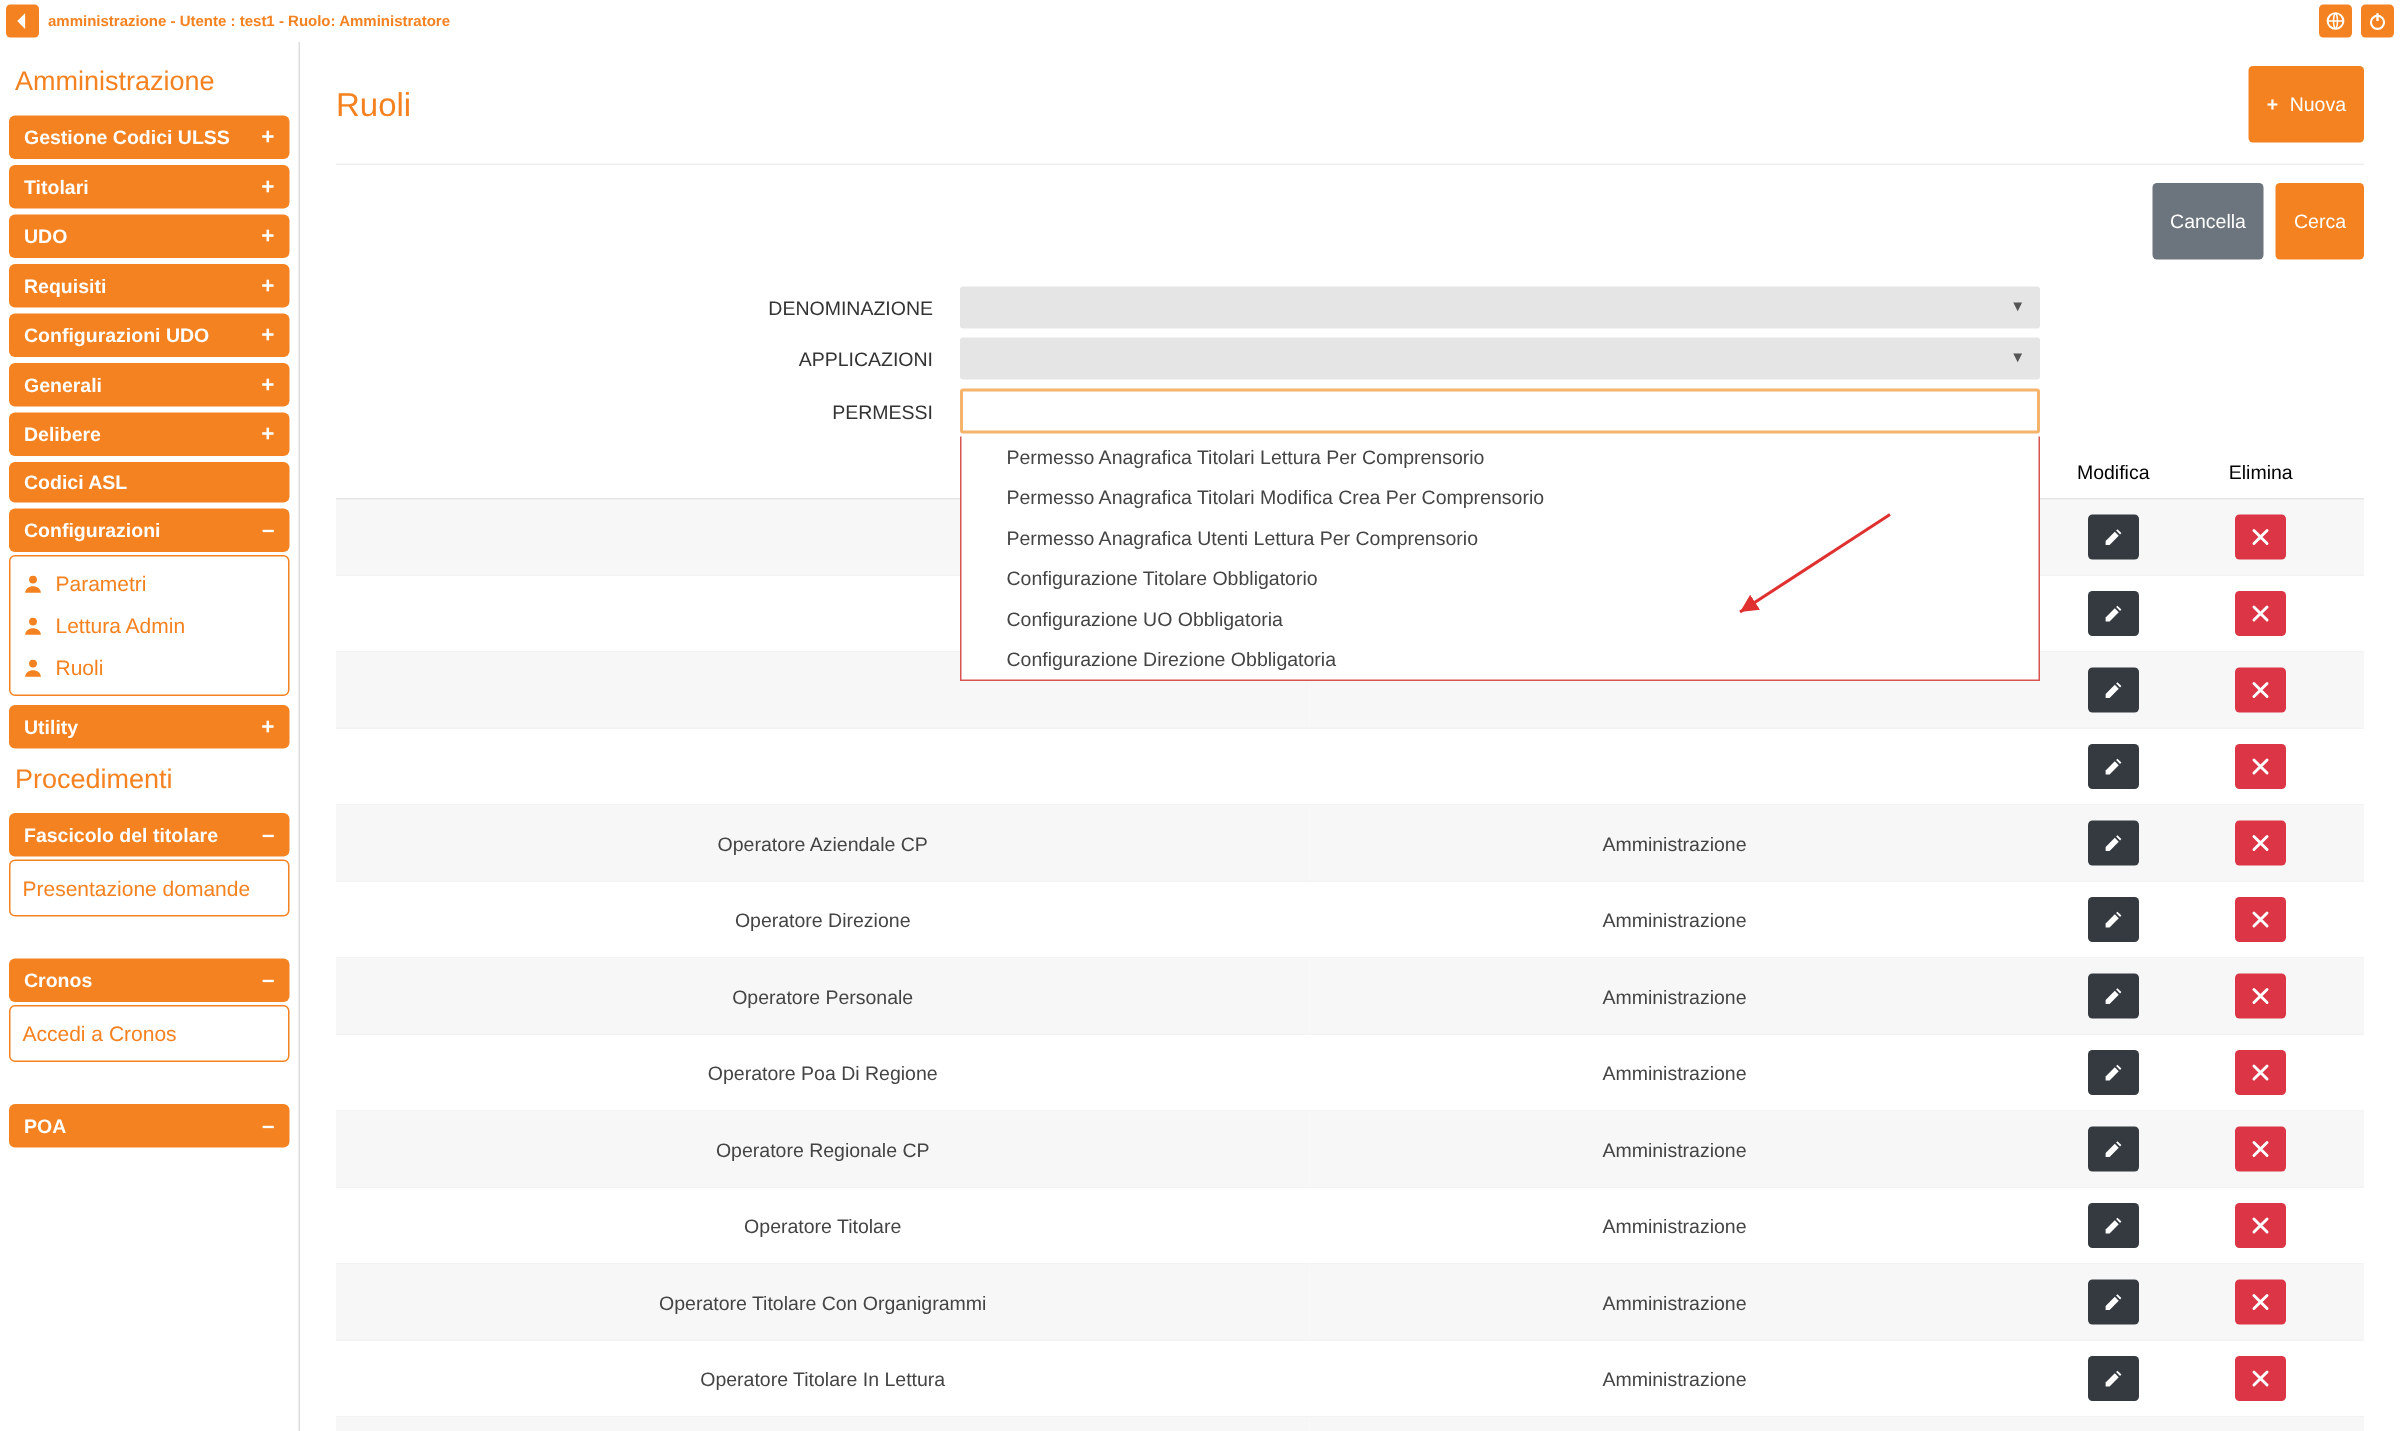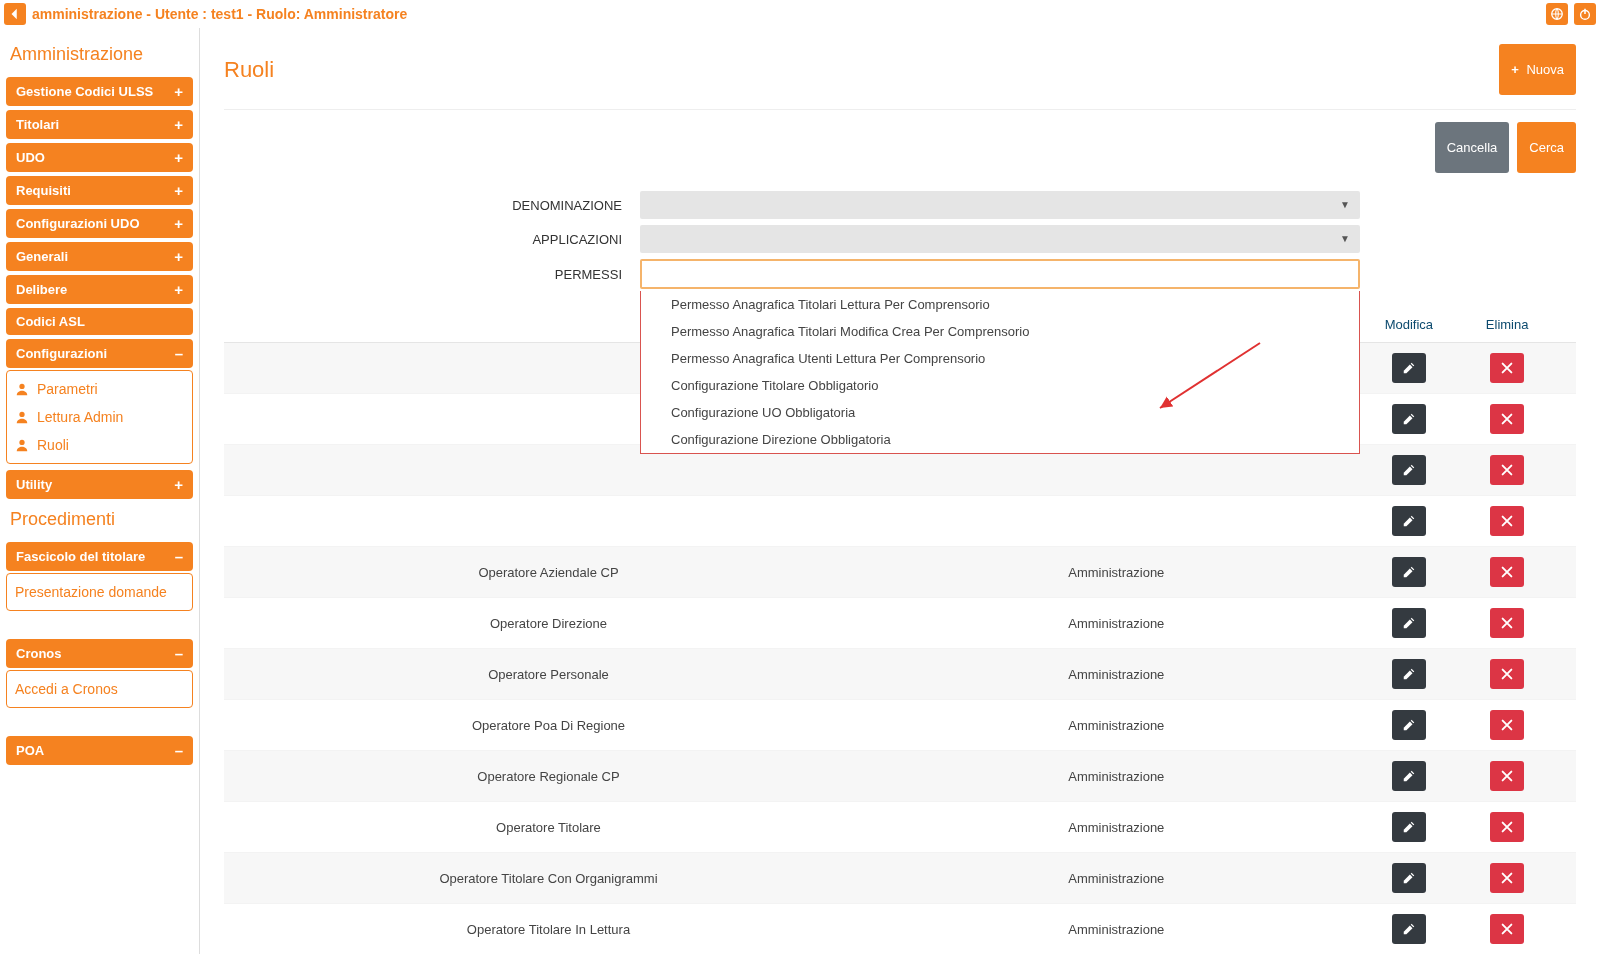--- a/index.html
+++ b/index.html
@@ -1,21 +1,21 @@
 <!DOCTYPE html>
 <html><head>
 <meta charset="utf-8">
 <style>
   * { box-sizing: border-box; }
   html, body { margin:0; padding:0; font-family: Arial, Helvetica, sans-serif; font-size:13px; color:#333; background:#fff; }
 
   
   .topbar { height:28px; background:#fff; display:flex; align-items:center; padding:0 4px; }
   .topbar .back-btn { width:22px; height:22px; background:#f58220; color:#fff; border-radius:3px; display:flex; align-items:center; justify-content:center; font-weight:bold; cursor:pointer; margin-right:6px; }
-  .topbar .title { color:#f58220; font-weight:bold; font-size:14px; }
+  .topbar .title { color:#f58220; font-weight:bold; font-size:10px; }
   .topbar .spacer { flex:1; }
   .topbar .top-icon { width:22px; height:22px; background:#f58220; color:#fff; border-radius:3px; display:flex; align-items:center; justify-content:center; cursor:pointer; margin-left:6px; font-weight:bold; }
 
   
   .layout { display:flex; height:calc(954px - 28px); }
   .sidebar { width:200px; border-right:1px solid #ddd; padding:6px; overflow:auto; position:relative; }
   .main { flex:1; padding:10px 24px; overflow:auto; position:relative; }
 
   .sidebar h2 { font-size:18px; color:#f58220; font-weight:normal; margin:10px 0 12px 4px; }
   .menu-btn { display:flex; align-items:center; justify-content:space-between; background:#f58220; color:#fff; border-radius:4px; padding:6px 10px; margin:4px 0; cursor:pointer; font-size:13px; font-weight:bold; }
@@ -31,35 +31,35 @@
   .btn { border:none; border-radius:3px; padding:18px 12px; cursor:pointer; font-size:13px; }
   .btn-orange { background:#f58220; color:#fff; }
   .btn-grey { background:#6c757d; color:#fff; }
   .btn-dark { background:#343a40; color:#fff; width:34px; height:30px; display:inline-flex; align-items:center; justify-content:center; padding:0; }
   .btn-red { background:#dc3545; color:#fff; width:34px; height:30px; display:inline-flex; align-items:center; justify-content:center; padding:0; }
 
   hr.sep { border:none; border-top:1px solid #eee; margin:0 0 12px 0; }
 
   .filter-actions { display:flex; justify-content:flex-end; gap:8px; margin-bottom:18px; }
 
-  .filter-grid { max-width:920px; margin:0 auto 18px auto; }
+  .filter-grid { max-width:920px; margin:0 auto 8px auto; }
   .filter-row { display:flex; align-items:center; margin:6px 0; }
   .filter-row label { width:200px; text-align:right; padding-right:18px; font-size:13px; color:#333; }
   .filter-row .control { flex:1; position:relative; }
   .select-fake { height:28px; background:#e5e5e5; border-radius:2px; position:relative; cursor:pointer; }
   .select-fake::after { content:"▼"; font-size:10px; color:#555; position:absolute; right:10px; top:8px; }
   .combo-input { width:100%; height:30px; border:2px solid #f5b46b; border-radius:2px; padding:0 8px; font-size:13px; outline:none; }
 
   .dropdown { position:absolute; top:32px; left:0; right:0; background:#fff; border:1px solid #d9534f; border-top:none; max-height:180px; overflow-y:auto; z-index:20;padding-left:20px; }
   .dropdown-item { padding:6px 10px; font-size:13px; color:#444; cursor:pointer; white-space:nowrap; overflow:hidden; text-overflow:ellipsis; }
   .dropdown::-webkit-scrollbar { width:10px; }
   .dropdown::-webkit-scrollbar-thumb { background:#bbb; border-radius:4px; }
 
   table.data { width:100%; border-collapse:collapse; }
-  table.data th { text-align:center; font-weight:normal; color:#0c4a6e; border-bottom:1px solid #e5e5e5; padding:10px 6px; background:#fff; font-size:13px; }
+  table.data th { text-align:center; font-weight:normal; color:#000000; border-bottom:1px solid #e5e5e5; padding:10px 6px; background:#fff; font-size:13px; }
   table.data td { text-align:center; padding:10px 6px; font-size:13px; color:#444; border-bottom:1px solid #f3f3f3; }
   table.data tbody tr:nth-child(odd) td { background:#f7f7f7; }
   table.data .col-actions { width:70px; }
 
   .arrow-annot { position:absolute; top:310px; left:950px; pointer-events:none; z-index:30; }
 
   svg.ico { width:14px; height:14px; fill:#fff; }
 </style>
 </head>
 <body>

